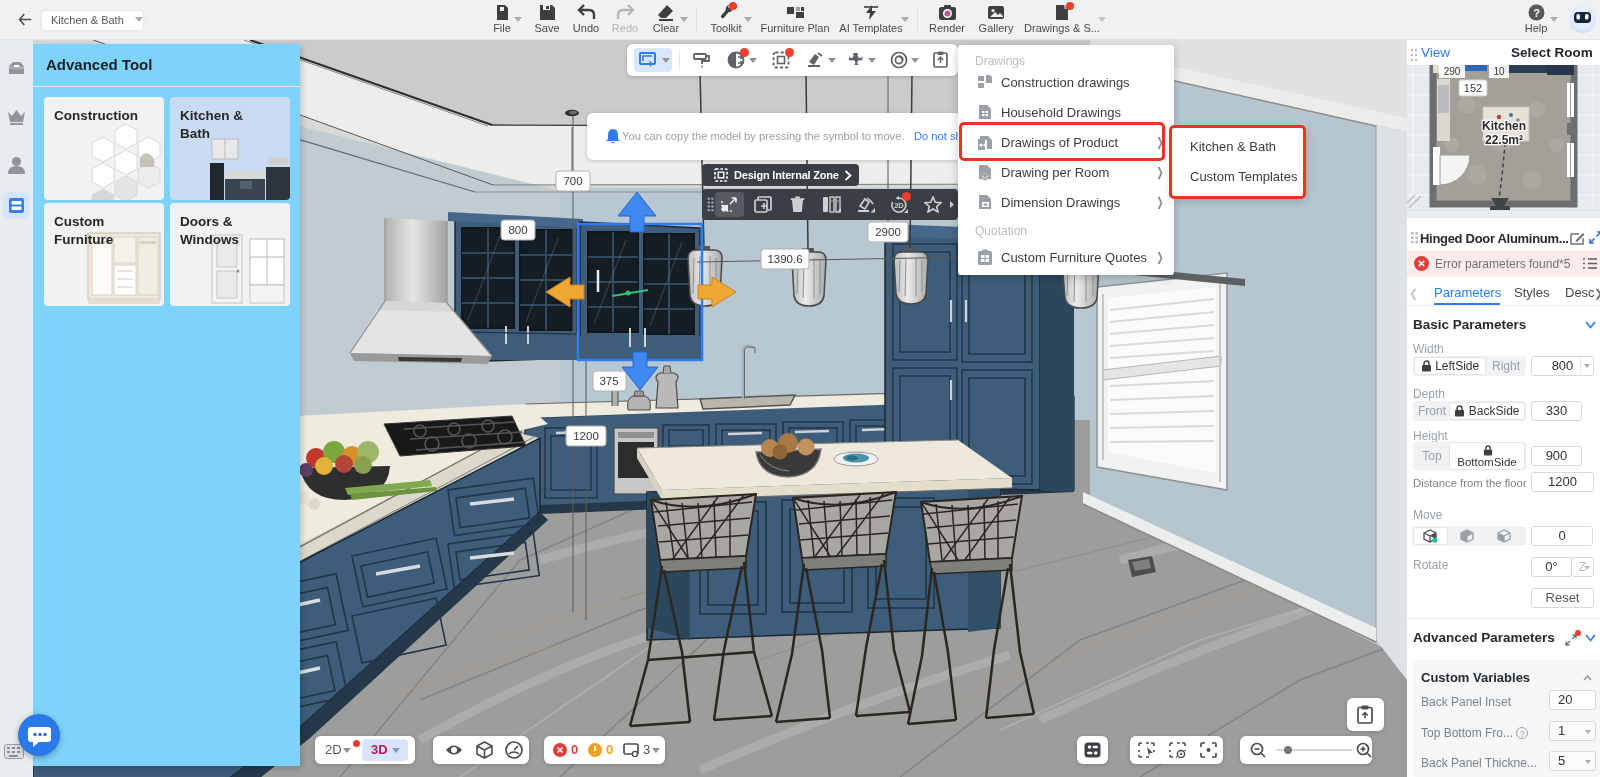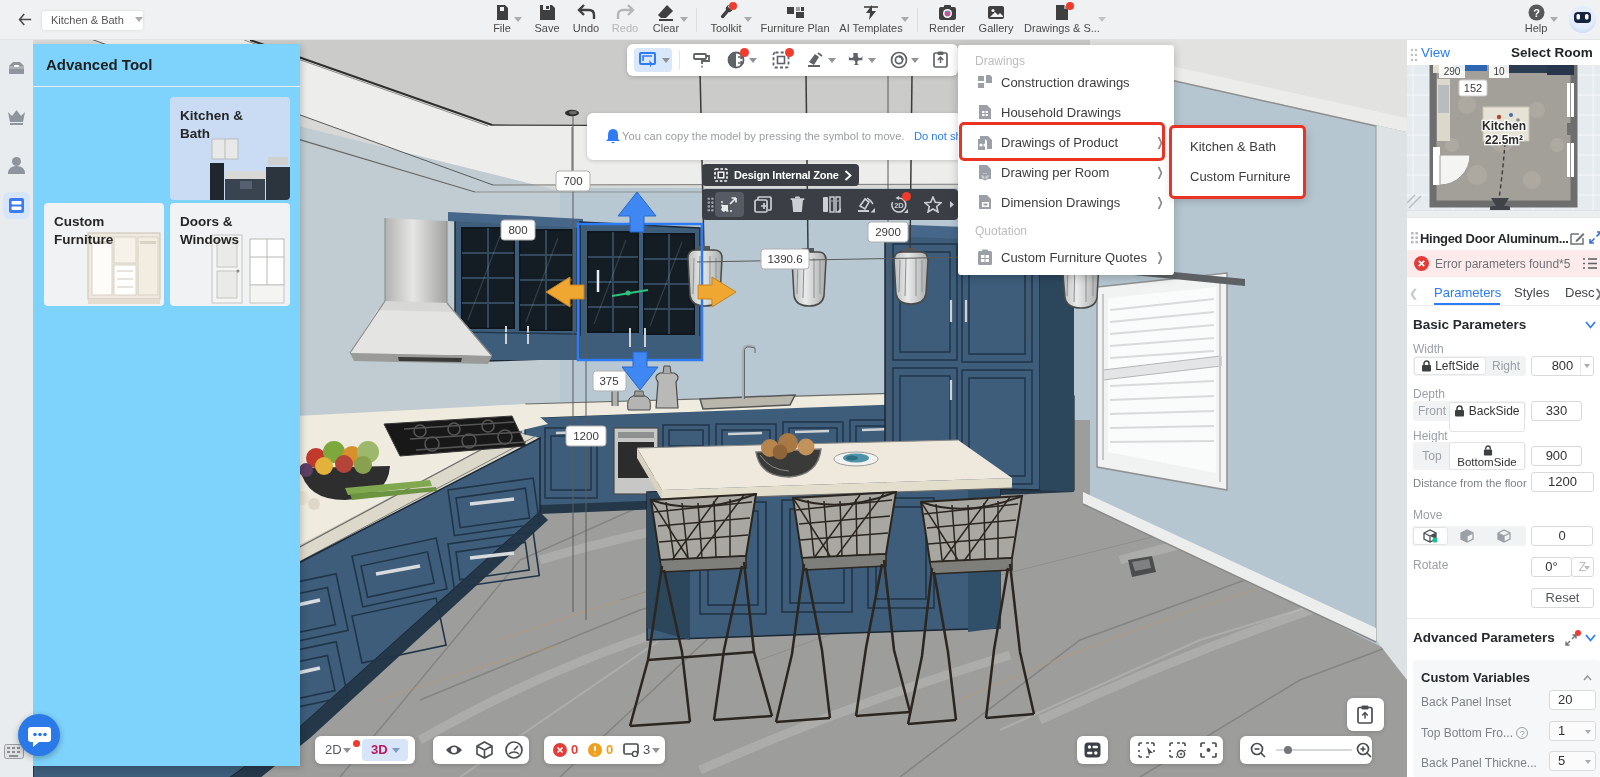--- a/index.html
+++ b/index.html
@@ -637,20 +637,36 @@
  <svg class="abs" style="left:8px;top:157px" width="17" height="17" viewBox="0 0 17 17">
         <rect x="1" y="1" width="15" height="15" rx="2" fill="#3b7cf0"></rect>
         <rect x="3.5" y="4" width="10" height="3.5" rx="1" fill="#fff"></rect>
         <rect x="3.5" y="9.5" width="10" height="3.5" rx="1" fill="#fff"></rect>
       </svg>
 </div>
 
 <div id="lpanel">
  <h1>Advanced Tool</h1>
  <div class="hr"></div>
+ <div class="card" style="left:11px;top:53px">
+  <div class="ct">Construction</div>
+  <svg class="abs" style="left:18px;top:26px" width="102" height="77" viewBox="0 0 102 77">
+   <g stroke="#d8d8d8" fill="#fdfdfd">
+            <path d="M30 20 l11 -6 11 6 v13 l-11 6 -11 -6 z"></path>
+            <path d="M53 33 l11 -6 11 6 v13 l-11 6 -11 -6 z"></path>
+            <path d="M30 46 l11 -6 11 6 v13 l-11 6 -11 -6 z"></path>
+            <path d="M53 7 l11 -6 11 6 v13 l-11 6 -11 -6 z"></path>
+            <path d="M76 20 l11 -6 11 6 v13 l-11 6 -11 -6 z"></path>
+            <path d="M76 46 l11 -6 11 6 v13 l-11 6 -11 -6 z" fill="#ececec"></path>
+            <path d="M53 59 l11 -6 11 6 v13 l-11 6 -11 -6 z" fill="#e4e4e4"></path>
+            <path d="M30 72 l11 -6 11 6 v6 h-22 z" fill="#d8d8d8"></path>
+          </g>
+   <path d="M84 30 q10 2 8 14 l-14 0 q-2 -12 6 -14" fill="#c9c2b8"></path>
+  </svg>
+ </div>
  <div class="card" style="left:137px;top:53px;background:#c9dcf4">
   <div class="ct">Kitchen &amp;<br>Bath</div>
   <svg class="abs" style="left:40px;top:40px" width="80" height="63" viewBox="0 0 80 63">
    <rect x="2" y="2" width="26" height="20" fill="#e8e8e8" stroke="#bbb"></rect>
    <line x1="15" y1="2" x2="15" y2="22" stroke="#bbb"></line>
    <rect x="0" y="26" width="14" height="37" fill="#20262e"></rect>
    <rect x="15" y="34" width="40" height="8" fill="#d8d8d6"></rect>
    <rect x="15" y="42" width="40" height="21" fill="#3a4450"></rect>
    <rect x="56" y="30" width="24" height="33" fill="#2c343e"></rect>
    <rect x="58" y="20" width="20" height="8" fill="#d0d0ce"></rect>
@@ -860,21 +876,21 @@
         <rect x="5" y="0.5" width="6" height="3" rx="1" fill="#9aa0a6"></rect>
         <rect x="4" y="6" width="8" height="7" fill="#fff"></rect>
         <path d="M4 9.5 h8 M8 6 v7" stroke="#9aa0a6" stroke-width="1"></path>
       </svg>
  <div class="mitem" style="top:205px">Custom Furniture Quotes</div>
  <div class="marrow" style="top:205px">❯</div>
 </div>
 <div class="redbox" style="left:959px;top:122px;width:206px;height:39px"></div>
 <div id="submenu">
  <div class="abs" style="left:18px;top:11px;font-size:13px;color:#3c3c3c">Kitchen &amp; Bath</div>
- <div class="abs" style="left:18px;top:41px;font-size:13px;color:#3c3c3c">Custom Furniture</div>
+ <div class="abs" style="left:18px;top:41px;font-size:13px;color:#3c3c3c">Custom Templates</div>
 </div>
 <div class="redbox" style="left:1169px;top:125px;width:137px;height:74px"></div>
 
 <div class="pill" style="left:315px;top:736px;width:100px;height:28px">
  <div class="abs" style="left:10px;top:6px;font-size:13px;color:#585b5e">2D</div>
  <div class="tb-caret" style="left:28px;top:12px;border-top-color:#8f9296"></div>
  <div class="reddot" style="left:38px;top:4px;width:7px;height:7px"></div>
  <div class="abs" style="left:47px;top:3px;width:46px;height:22px;background:#d8e4f8;border-radius:4px"></div>
  <div class="abs" style="left:56px;top:6px;font-size:13px;color:#be185d;font-weight:bold">3D</div>
  <div class="tb-caret" style="left:77px;top:12px;border-top-color:#7e9cc8"></div>
@@ -1130,21 +1146,21 @@
           <rect x="1" y="5" width="9" height="6.5" rx="1" fill="#3c4043"></rect>
           <path d="M3 5 V3.5 a2.5 2.5 0 0 1 5 0 V5" fill="none" stroke="#3c4043" stroke-width="1.5"></path>
         </svg> LeftSide</div>
  <div class="tseg-off" style="left:80px;top:317px;width:38px;height:18px;line-height:18px">Right</div>
  <div class="rin" style="left:124px;top:316px;width:63px;height:20px;line-height:18px">800<span style="position:absolute;right:0;top:0;width:13px;height:18px;border-left:1px solid #e8e8e8">
           <span style="position:absolute;left:3px;top:7px;width:0;height:0;border-left:3.5px solid transparent;border-right:3.5px solid transparent;border-top:4px solid #a9abad"></span>
         </span></div>
  <div class="rlab" style="left:6px;top:347px">Depth</div>
  <div class="tgl" style="left:6px;top:361px;width:113px;height:20px"></div>
  <div class="tseg-off" style="left:7px;top:362px;width:36px;height:18px;line-height:18px">Front</div>
- <div class="tseg-on" style="left:42px;top:362px;width:76px;height:30px;line-height:17px"><svg style="vertical-align:-2px" width="11" height="12" viewBox="0 0 11 12">
+ <div class="tseg-on" style="left:42px;top:362px;width:76px;height:18px;line-height:17px"><svg style="vertical-align:-2px" width="11" height="12" viewBox="0 0 11 12">
           <rect x="1" y="5" width="9" height="6.5" rx="1" fill="#3c4043"></rect>
           <path d="M3 5 V3.5 a2.5 2.5 0 0 1 5 0 V5" fill="none" stroke="#3c4043" stroke-width="1.5"></path>
         </svg> BackSide</div>
  <div class="rin" style="left:124px;top:361px;width:51px;height:20px;line-height:18px">330</div>
  <div class="rlab" style="left:6px;top:389px">Height</div>
  <div class="tgl" style="left:6px;top:402px;width:113px;height:28px"></div>
  <div class="tseg-off" style="left:7px;top:402px;width:36px;height:28px;line-height:28px">Top</div>
  <div class="tseg-on" style="left:42px;top:402px;width:76px;height:28px;font-size:11.5px">
         <svg style="position:absolute;left:33px;top:2px" width="10" height="11" viewBox="0 0 11 12">
           <rect x="1" y="5" width="9" height="6.5" rx="1" fill="#3c4043"></rect>

